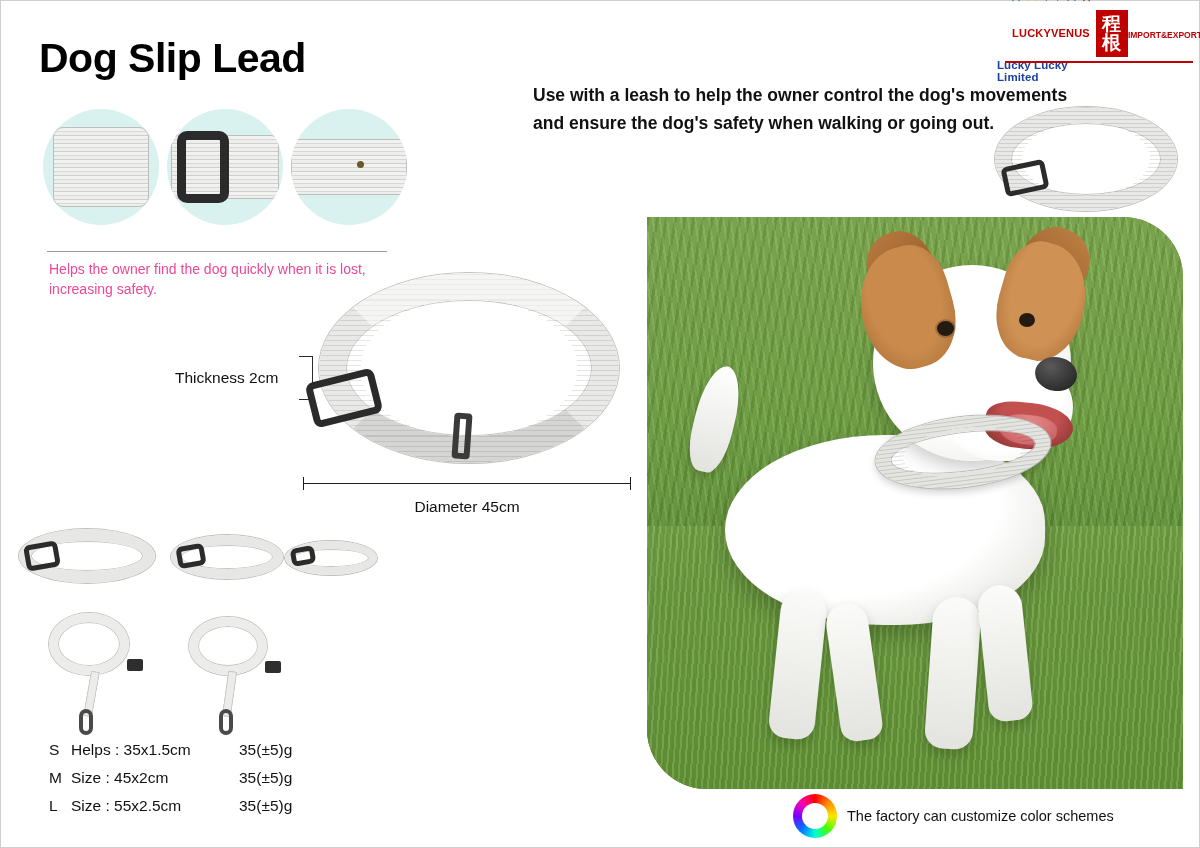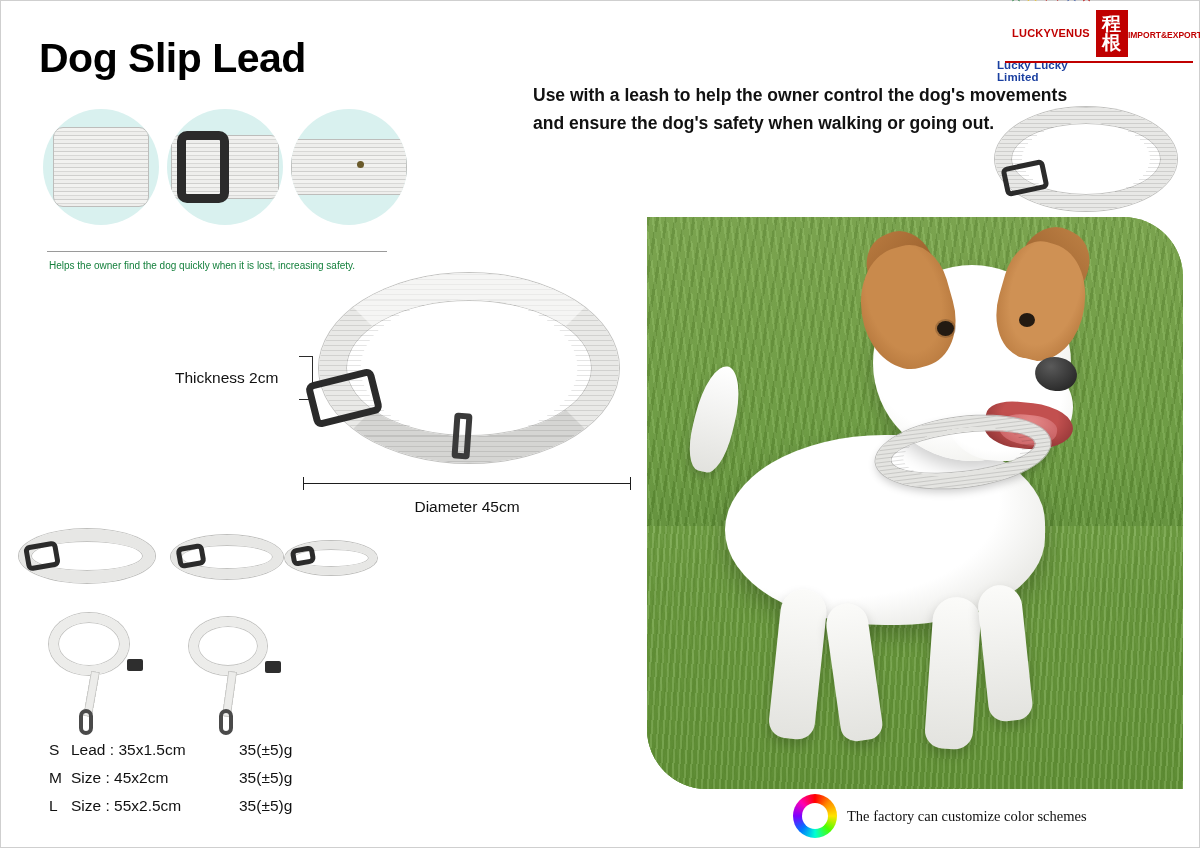--- a/index.html
+++ b/index.html
@@ -88,21 +88,21 @@
         #cfcfcd 7px, #cfcfcd 8px);
     border: 1px solid #bdbdbb;
   }
 
   .thumbs-rule {
     position: absolute; left: 46px; top: 250px; width: 340px; height: 1px;
     background: #9a9a9a;
   }
   .thumbs-cap {
     position: absolute; left: 48px; top: 258px; width: 330px;
-    font-size: 10px; color: #15803d; line-height: 1.45;
+    font-size: 14px; color: #ec4899; line-height: 1.45;
   }
 
   
   .main-collar { position: absolute; left: 300px; top: 262px; width: 340px; height: 220px; }
 
   .ring-outer {
     position: absolute; left: 18px; top: 10px; width: 300px; height: 190px;
     border-radius: 50%;
     border: 27px solid #e9e9e7;
     box-shadow: inset 0 0 0 1px #c6c6c4, 0 0 0 1px #c2c2c0;
@@ -333,21 +333,21 @@
     background: repeating-linear-gradient(to bottom, rgba(0,0,0,.11) 0 1px, rgba(0,0,0,0) 1px 4px);
     -webkit-mask: radial-gradient(ellipse 91px 52px at 50% 50%, transparent 0 70%, #000 70.5% 100%);
             mask: radial-gradient(ellipse 91px 52px at 50% 50%, transparent 0 70%, #000 70.5% 100%);
   }
   .tr-buckle {
     position: absolute; left: 18px; top: 66px; width: 44px; height: 30px;
     border: 5px solid #2b2b2b; border-radius: 6px; transform: rotate(-12deg);
   }
 
   
-  .footer-note { position: absolute; left: 792px; top: 790px; width: 392px; height: 50px; display: flex; align-items: center; font-family: Liberation Serif, serif; }
+  .footer-note { position: absolute; left: 792px; top: 790px; width: 392px; height: 50px; display: flex; align-items: center; }
   .wheel {
     width: 44px; height: 44px; border-radius: 50%;
     background: conic-gradient(#ff0000, #ff8a00, #ffe400, #49ff00, #00ffd5, #0074ff, #7d00ff, #ff00b3, #ff0000);
     position: relative;
   }
   .wheel::after {
     content: ""; position: absolute; inset: 9px; border-radius: 50%; background: #fff;
   }
   .footer-text { margin-left: 10px; font-size: 14.5px; color: #111; }
 </style>
@@ -450,21 +450,21 @@
       <div class="leash-loop" style="left:146px;top:4px;width:78px;height:58px;"></div>
       <div class="leash-tail" style="left:182px;top:58px;height:46px;transform:rotate(8deg);"></div>
       <div class="leash-band" style="left:222px;top:48px;"></div>
       <div class="leash-clip" style="left:176px;top:96px;"></div>
     </div>
   </div>
 
   <div class="sizes">
     <div class="size-row">
       <span class="size-code">S</span>
-      <span class="size-spec">Lead : 35x1.5cm</span>
+      <span class="size-spec">Helps : 35x1.5cm</span>
       <span class="size-weight">35(±5)g</span>
     </div>
     <div class="size-row">
       <span class="size-code">M</span>
       <span class="size-spec">Size : 45x2cm</span>
       <span class="size-weight">35(±5)g</span>
     </div>
     <div class="size-row">
       <span class="size-code">L</span>
       <span class="size-spec">Size : 55x2.5cm</span>

